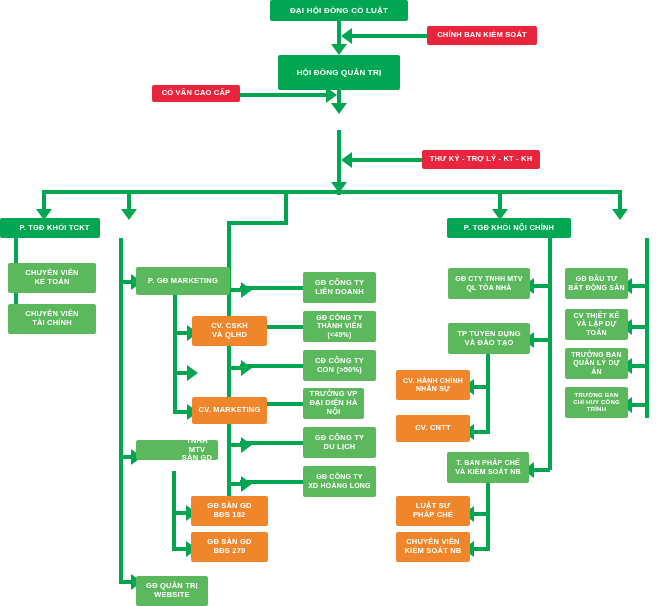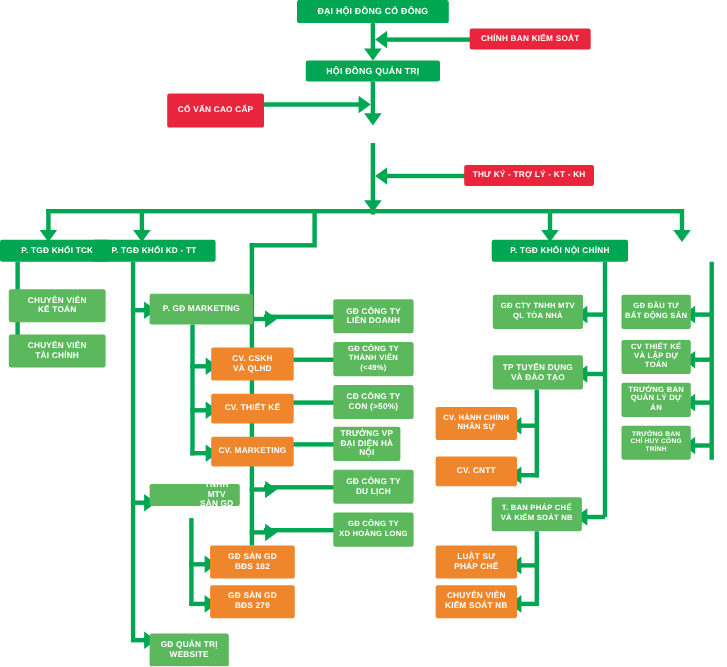--- a/index.html
+++ b/index.html
@@ -37,35 +37,35 @@
   .ar{position:absolute;width:0;height:0;z-index:3;}
   .ar.down{border-left:8px solid transparent;border-right:8px solid transparent;border-top:11px solid #00a651;}
   .ar.right{border-top:8px solid transparent;border-bottom:8px solid transparent;border-left:11px solid #00a651;}
   .ar.left{border-top:8px solid transparent;border-bottom:8px solid transparent;border-right:11px solid #00a651;}
 </style>
 </head>
 <body>
 
 <div id="chart">
 
-  <div class="box green-dark" style="left:270px;top:0px;width:138px;height:21px;font-size:8px;">ĐẠI HỘI ĐỒNG CỔ ĐÔNG</div>
+  <div class="box green-dark" style="left:270px;top:0px;width:138px;height:21px;font-size:8px;">ĐẠI HỘI ĐỒNG CỔ LUẬT</div>
 
   <div class="ln v" style="left:337px;top:21px;height:26px;"></div>
   <div class="ar down" style="left:331px;top:44px;"></div>
 
   <div class="box red" style="left:427px;top:26px;width:110px;height:19px;font-size:7.5px;">CHÍNH BAN KIỂM SOÁT</div>
   <div class="ln h" style="left:350px;top:33.5px;width:79px;"></div>
   <div class="ar left" style="left:341px;top:27.5px;"></div>
 
-  <div class="box green-dark" style="left:278px;top:55px;width:122px;height:19px;font-size:8px;">HỘI ĐỒNG QUẢN TRỊ</div>
+  <div class="box green-dark" style="left:278px;top:55px;width:122px;height:35px;font-size:8px;">HỘI ĐỒNG QUẢN TRỊ</div>
 
   <div class="ln v" style="left:337px;top:74px;height:32px;"></div>
   <div class="ar down" style="left:331px;top:103px;"></div>
 
-  <div class="box red" style="left:152px;top:85px;width:88px;height:31px;font-size:7.5px;">CỐ VẤN CAO CẤP</div>
+  <div class="box red" style="left:152px;top:85px;width:88px;height:17px;font-size:7.5px;">CỐ VẤN CAO CẤP</div>
   <div class="ln h" style="left:240px;top:92.5px;width:90px;"></div>
   <div class="ar right" style="left:326px;top:86.5px;"></div>
 
 
   <div class="ln v" style="left:337px;top:130px;height:65px;"></div>
 
   <div class="box red" style="left:422px;top:150px;width:118px;height:19px;font-size:7.5px;">THƯ KÝ - TRỢ LÝ - KT - KH</div>
   <div class="ln h" style="left:350px;top:157.5px;width:74px;"></div>
   <div class="ar left" style="left:341px;top:151.5px;"></div>
 
@@ -95,36 +95,34 @@
   <div class="ln h" style="left:14px;top:278px;width:16px;"></div>
   <div class="ar right" style="left:27px;top:272px;"></div>
   <div class="box green-light" style="left:8px;top:263px;width:88px;height:30px;font-size:7.5px;white-space:pre-line;">CHUYÊN VIÊN
 KẾ TOÁN</div>
 
   <div class="ln h" style="left:14px;top:319px;width:16px;"></div>
   <div class="ar right" style="left:27px;top:313px;"></div>
   <div class="box green-light" style="left:8px;top:304px;width:88px;height:30px;font-size:7.5px;white-space:pre-line;">CHUYÊN VIÊN
 TÀI CHÍNH</div>
 
-  <div class="box green-dark" style="left:84px;top:218px;width:112px;height:20px;font-size:7.5px;">P. TGĐ KHỐI KD - TT</div>
   <div class="ln v" style="left:119px;top:238px;height:342px;"></div>
 
   <div class="ln h" style="left:119px;top:280px;width:15px;"></div>
   <div class="ar right" style="left:131px;top:274px;"></div>
   <div class="box green-light" style="left:136px;top:267px;width:94px;height:28px;font-size:7.5px;white-space:pre-line;">P. GĐ MARKETING</div>
   <div class="ln v" style="left:173px;top:295px;height:119px;"></div>
 
   <div class="ln h" style="left:173px;top:331px;width:17px;"></div>
   <div class="ar right" style="left:187px;top:325px;"></div>
   <div class="box orange" style="left:192px;top:316px;width:75px;height:30px;font-size:7.5px;white-space:pre-line;">CV. CSKH
 VÀ QLHD</div>
 
   <div class="ln h" style="left:173px;top:371px;width:17px;"></div>
   <div class="ar right" style="left:187px;top:365px;"></div>
-  <div class="box orange" style="left:192px;top:358px;width:75px;height:27px;font-size:7.5px;white-space:pre-line;">CV. THIẾT KẾ</div>
 
   <div class="ln h" style="left:173px;top:410px;width:17px;"></div>
   <div class="ar right" style="left:187px;top:404px;"></div>
   <div class="box orange" style="left:192px;top:397px;width:75px;height:27px;font-size:7.5px;white-space:pre-line;">CV. MARKETING</div>
 
   <div class="ln h" style="left:119px;top:455px;width:15px;"></div>
   <div class="ar right" style="left:131px;top:449px;"></div>
   <div class="box green-light" style="left:136px;top:440px;width:82px;height:20px;font-size:7.5px;white-space:pre-line;padding-left:43px;">CĐ CTY TNHH MTV
 SÀN GD BĐS</div>
   <div class="ln v" style="left:172px;top:471px;height:79px;"></div>

